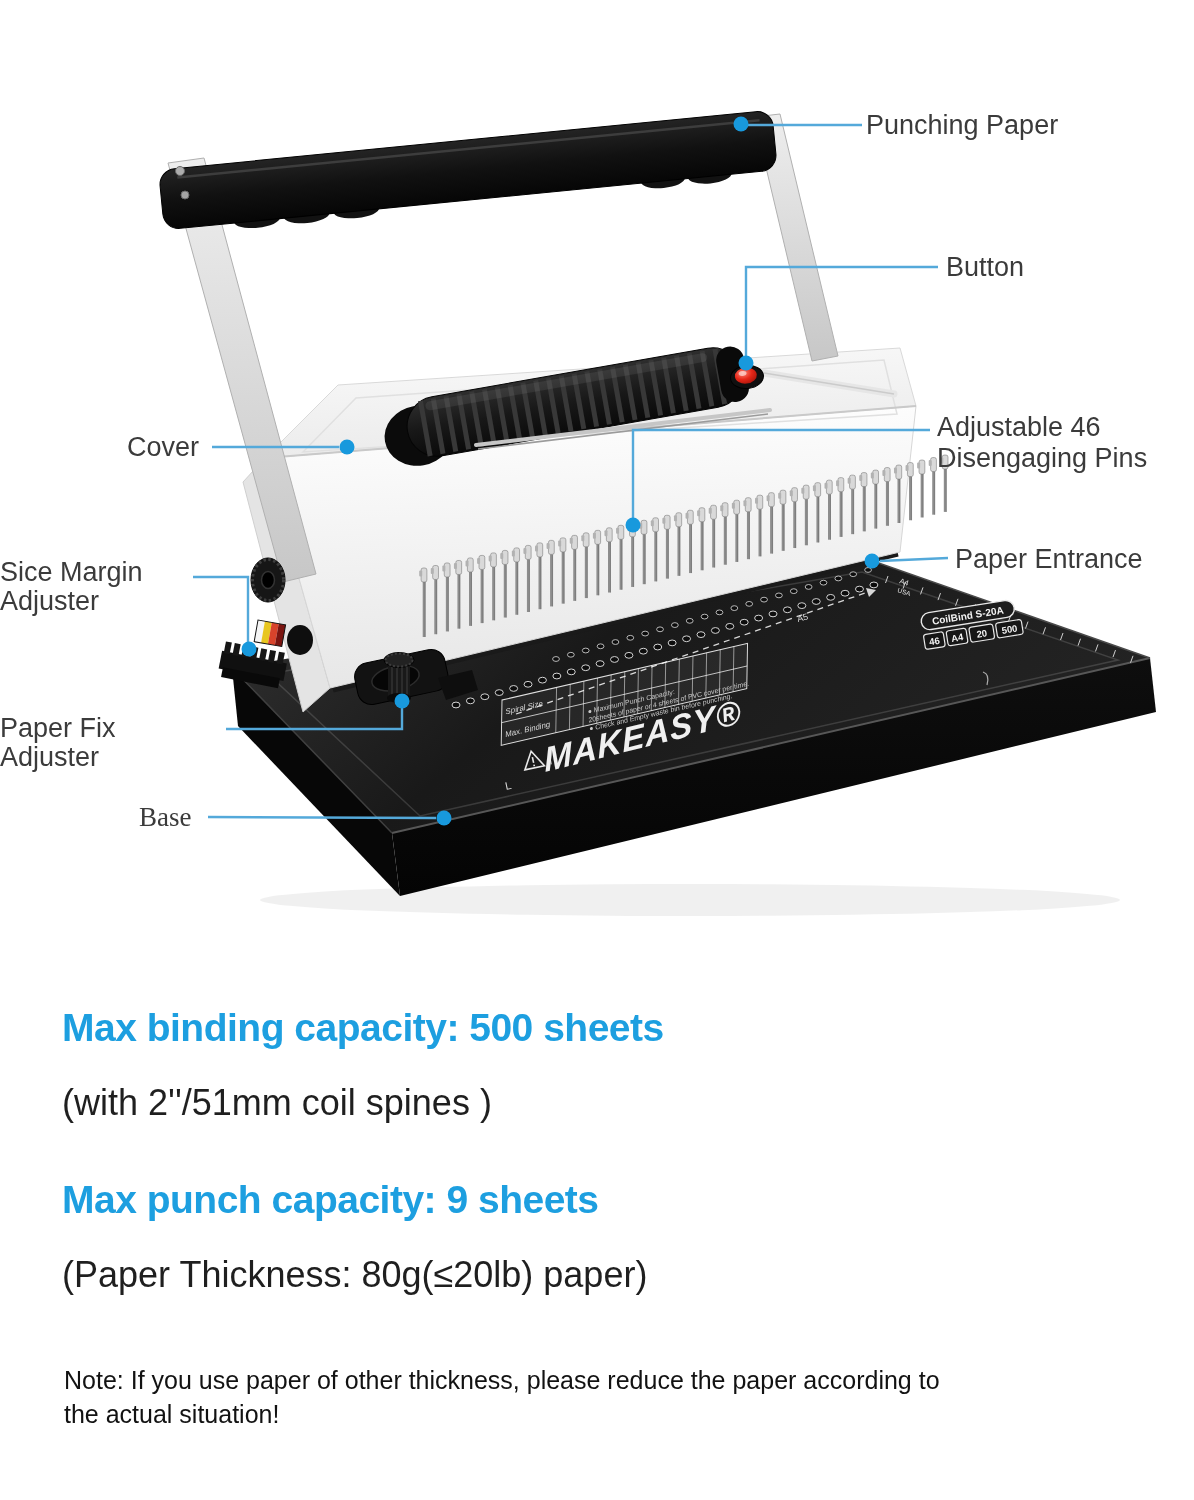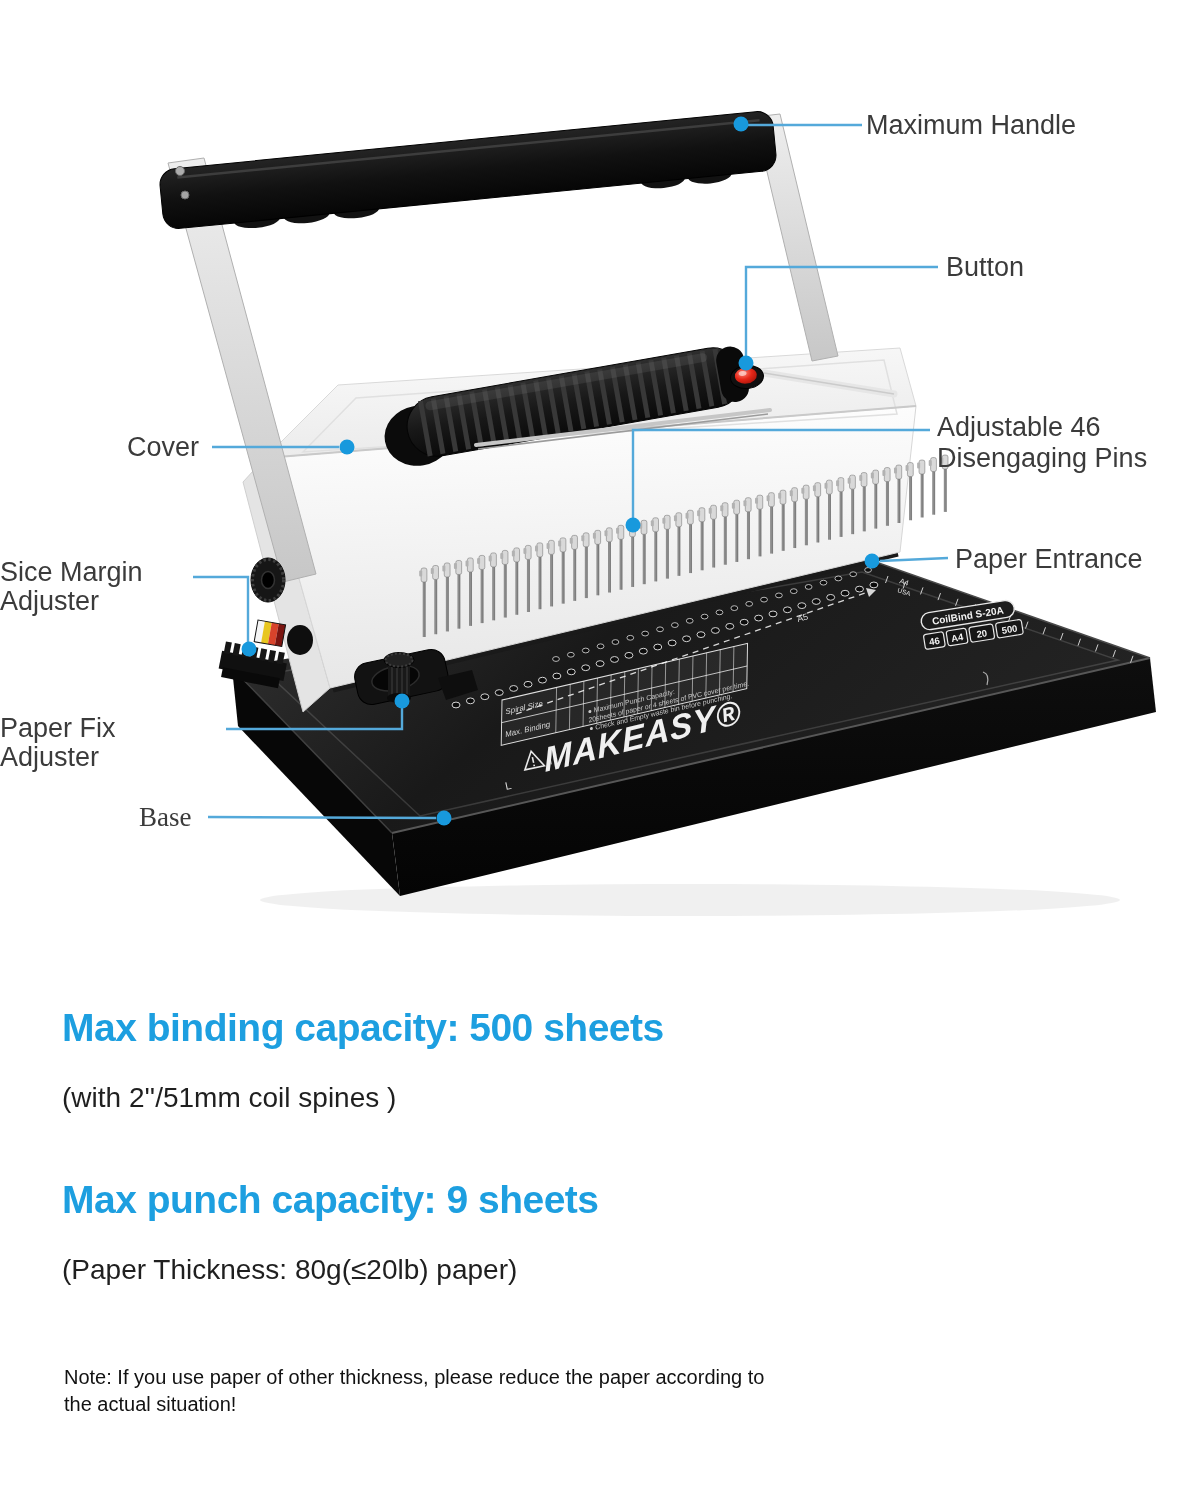--- a/index.html
+++ b/index.html
@@ -3,22 +3,22 @@
 <meta charset="utf-8">
 <style>
   html,body{margin:0;padding:0;background:#fff;}
   .stage{position:relative;width:1194px;height:1500px;background:#ffffff;overflow:hidden;
          font-family:"Liberation Sans",sans-serif;}
   .stage svg{position:absolute;left:0;top:0;}
   .callout{position:absolute;font-size:27px;line-height:30px;color:#3b3b3b;white-space:nowrap;}
   .co-block{line-height:29px;}
   .co-right{text-align:left;}
   .spec-title{position:absolute;font-size:39px;font-weight:bold;color:#1d9fe0;letter-spacing:-0.5px;white-space:nowrap;}
-  .spec-sub{position:absolute;font-size:28px;color:#1f1f1f;white-space:nowrap;}
-  .spec-note{position:absolute;font-size:20px;line-height:1.34;color:#121212;white-space:pre-line;width:1000px;}
+  .spec-sub{position:absolute;font-size:36px;color:#1f1f1f;white-space:nowrap;}
+  .spec-note{position:absolute;font-size:25px;line-height:1.34;color:#121212;white-space:pre-line;width:1000px;}
 </style>
 </head>
 <body>
 
 <div class="stage">
 
   <svg width="1194" height="950" viewBox="0 0 1194 950">
     <defs>
       <linearGradient id="gradTop" x1="0" y1="0" x2="0.25" y2="1">
         <stop offset="0" stop-color="#fafafa"></stop>
@@ -517,21 +517,21 @@
       <circle cx="746" cy="363" r="7.5"></circle>
       <circle cx="347" cy="447" r="7.5"></circle>
       <circle cx="633" cy="525" r="7.5"></circle>
       <circle cx="872" cy="561" r="7.5"></circle>
       <circle cx="249" cy="649" r="7.5"></circle>
       <circle cx="402" cy="701" r="7.5"></circle>
       <circle cx="444" cy="818" r="7.5"></circle>
     </g>
   </svg>
 
-  <div class="callout" style="left:866px;top:110px;">Maximum Handle</div>
+  <div class="callout" style="left:866px;top:110px;">Punching Paper</div>
   <div class="callout" style="left:946px;top:252px;">Button</div>
   <div class="callout" style="left:127px;top:432px;">Cover</div>
   <div class="callout co-block" style="left:937px;top:412px;line-height:31px;">
     <div>Adjustable 46</div>
     <div>Disengaging Pins</div>
   </div>
   <div class="callout" style="left:955px;top:544px;">Paper Entrance</div>
   <div class="callout co-block co-right" style="left:0;width:187px;top:558px;line-height:28.5px;">
     <div>Sice Margin</div>
     <div>Adjuster</div>

